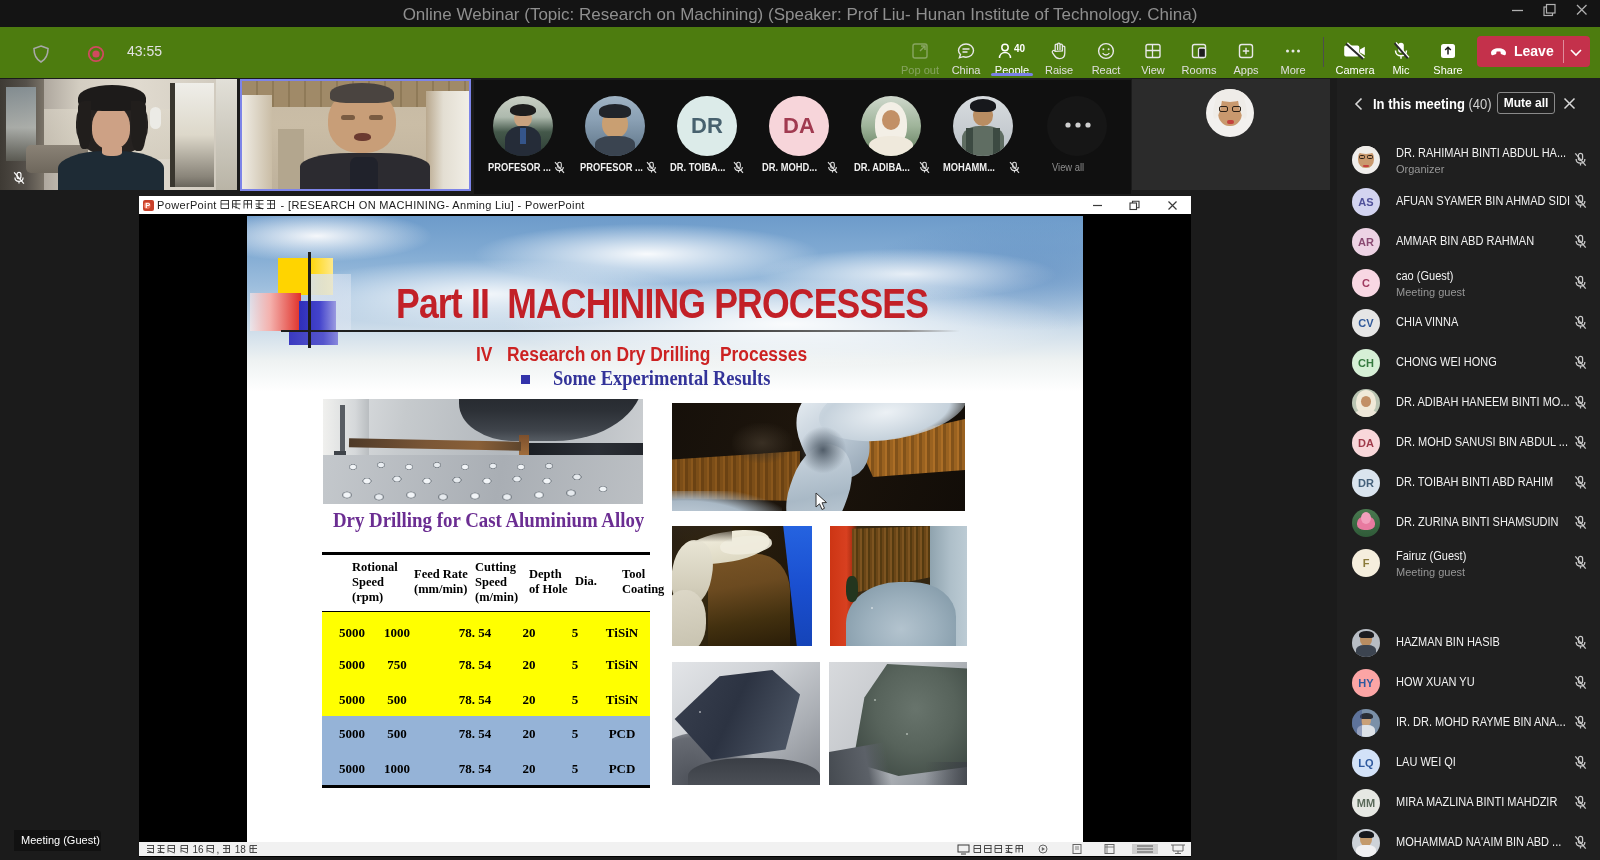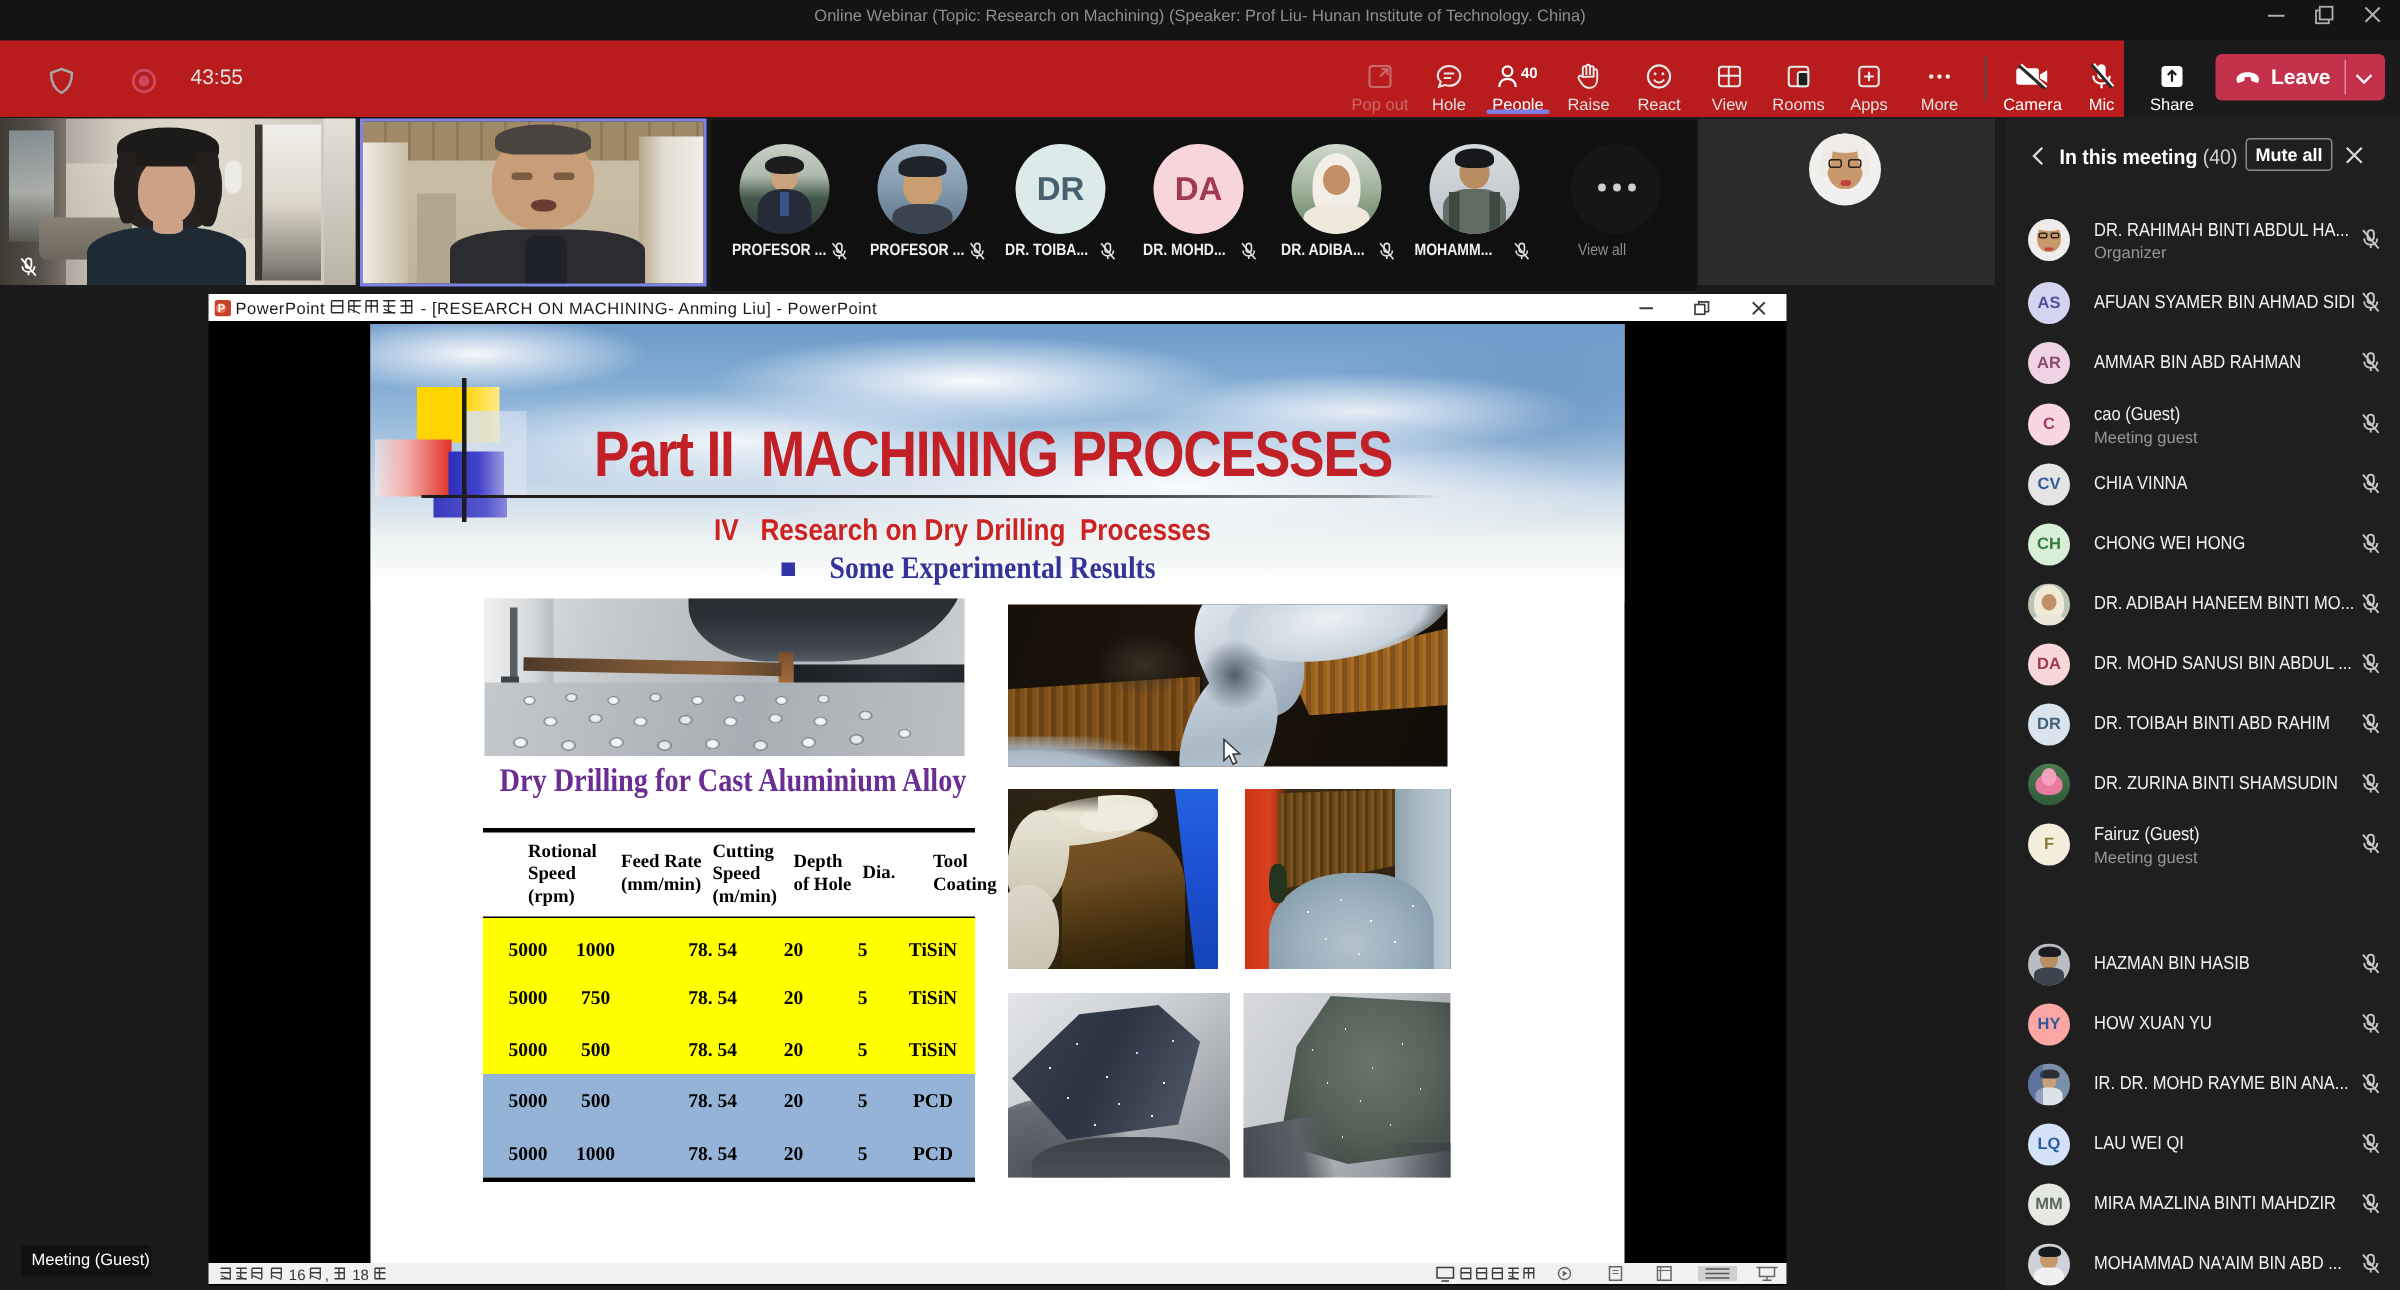--- a/index.html
+++ b/index.html
@@ -4,24 +4,24 @@
 <style>
   * { margin:0; padding:0; box-sizing:border-box; }
   html,body { width:1600px; height:860px; overflow:hidden; background:#1a1a1a;
     font-family:"Liberation Sans", sans-serif; }
   .abs { position:absolute; }
   #app { position:relative; width:1600px; height:860px; }
 
   
   #topbar { position:absolute; left:0; top:0; width:1600px; height:27px; background:#141414; }
   #topbar .ttl { position:absolute; left:0; right:0; top:5px; text-align:center;
-    font-size:11px; color:#8f8f8f; }
+    font-size:17px; color:#8f8f8f; }
 
   
-  #toolbar { position:absolute; left:0; top:27px; width:1416px; height:52px; background:#b91c1c; }
+  #toolbar { position:absolute; left:0; top:27px; width:1600px; height:52px; background:#4d7c0f; }
   .tbtn { position:absolute; top:12px; width:46px; text-align:center; color:#e8e8e8; }
   .tbtn svg { display:block; margin:2px auto 0; }
   .tbtn .lb { font-size:11px; margin-top:3px; color:#e0e0e0; }
   .dim { opacity:0.38; }
 
   
   #stage { position:absolute; left:0; top:78px; width:1337px; height:782px; background:#1b1b1b; overflow:hidden; }
 
   
   .vtile { position:absolute; overflow:hidden; }
@@ -81,21 +81,21 @@
           <rect x="3" y="3" width="14" height="14" rx="2" fill="none" stroke="#e8e8e8" stroke-width="1.4"></rect>
           <path d="M10 10 L15 5 M11 5 h4 v4" fill="none" stroke="#e8e8e8" stroke-width="1.4"></path>
         </svg>
       <div class="lb">Pop out</div>
     </div>
     <div class="tbtn" style="left:943px">
       <svg width="20" height="20" viewBox="0 0 20 20">
           <path d="M10 3 C14.4 3 17.5 6 17.5 9.6 C17.5 13.2 14.4 16.2 10 16.2 C9 16.2 8 16 7.2 15.7 L3.4 16.8 L4.5 13.5 C3.2 12.3 2.5 11 2.5 9.6 C2.5 6 5.6 3 10 3 Z" fill="none" stroke="#e8e8e8" stroke-width="1.4"></path>
           <path d="M6.5 8 h7 M6.5 11 h5" stroke="#e8e8e8" stroke-width="1.3"></path>
         </svg>
-      <div class="lb">Hole</div>
+      <div class="lb">China</div>
     </div>
     <div class="tbtn" style="left:989px">
       <svg width="34" height="20" viewBox="0 0 34 20">
           <circle cx="10" cy="6.5" r="3.2" fill="none" stroke="#fff" stroke-width="1.5"></circle>
           <path d="M4.5 17 C4.5 13.5 7 11.5 10 11.5 C13 11.5 15.5 13.5 15.5 17" fill="none" stroke="#fff" stroke-width="1.5"></path>
           <text x="19" y="11" font-size="10" font-weight="bold" fill="#fff">40</text>
         </svg>
       <div class="lb" style="color:#fff">People</div>
       <div style="position:absolute;left:2px;top:34px;width:42px;height:3px;border-radius:2px;background:#7a80e8"></div>
     </div>

